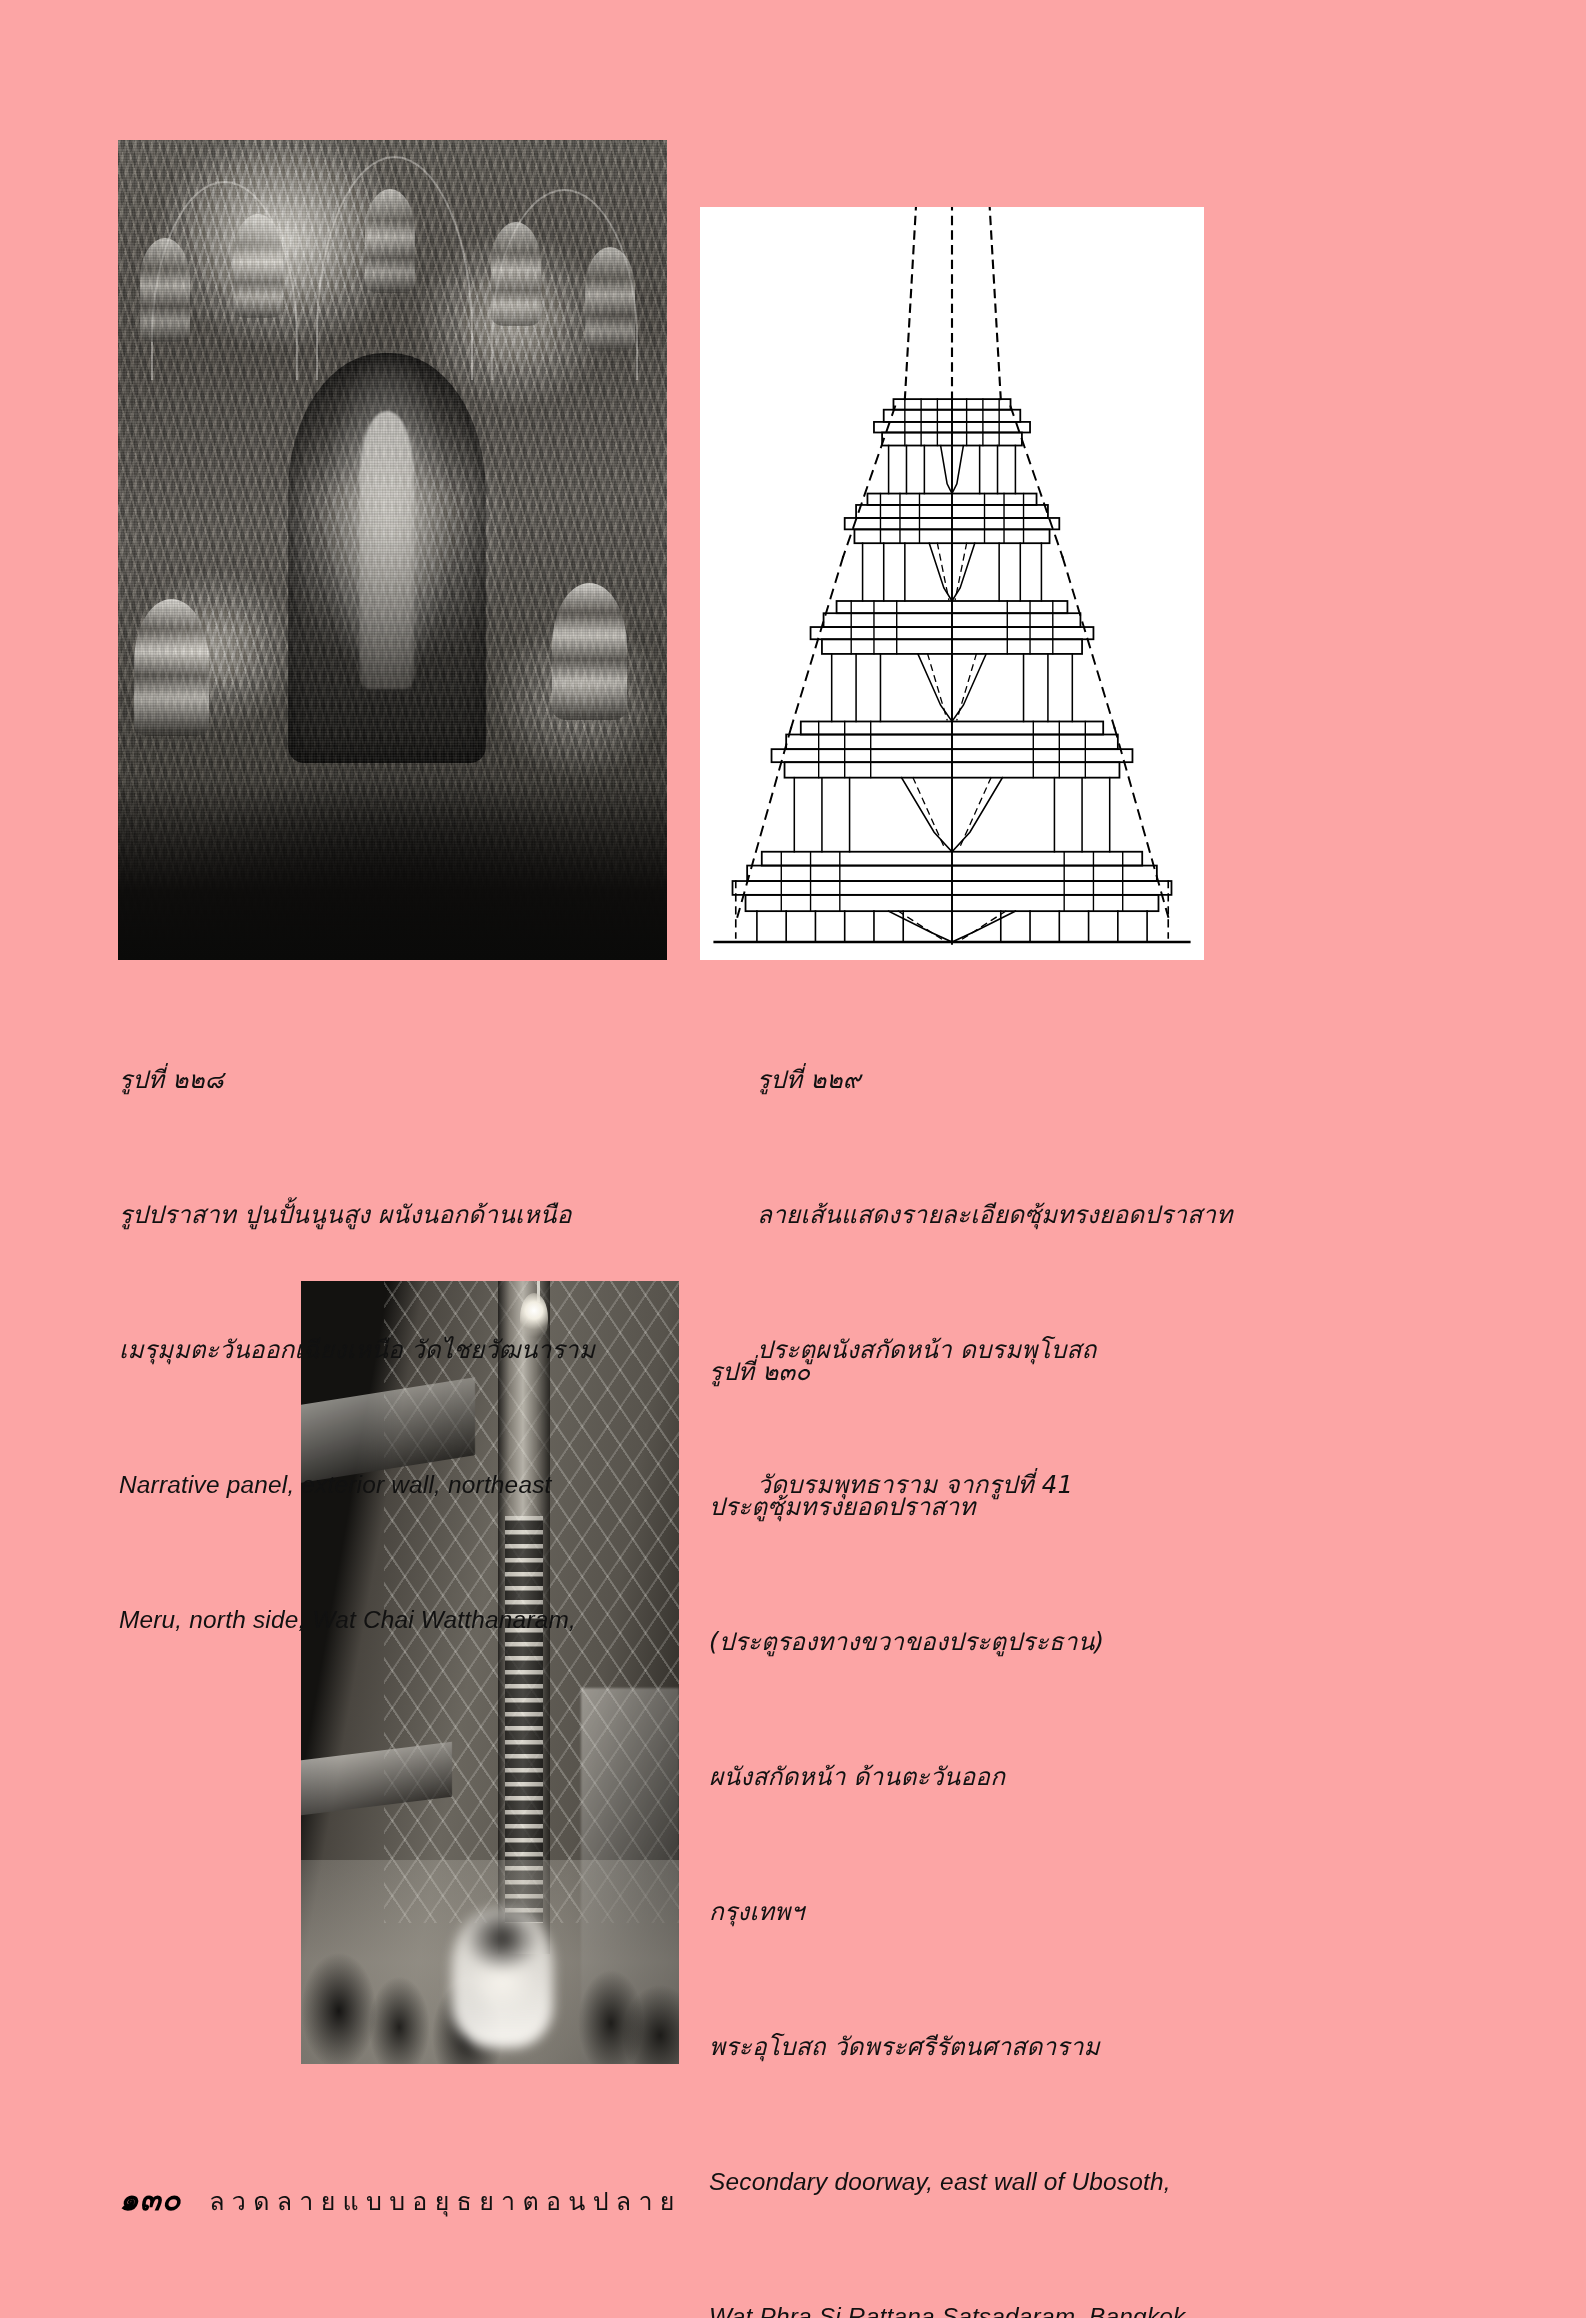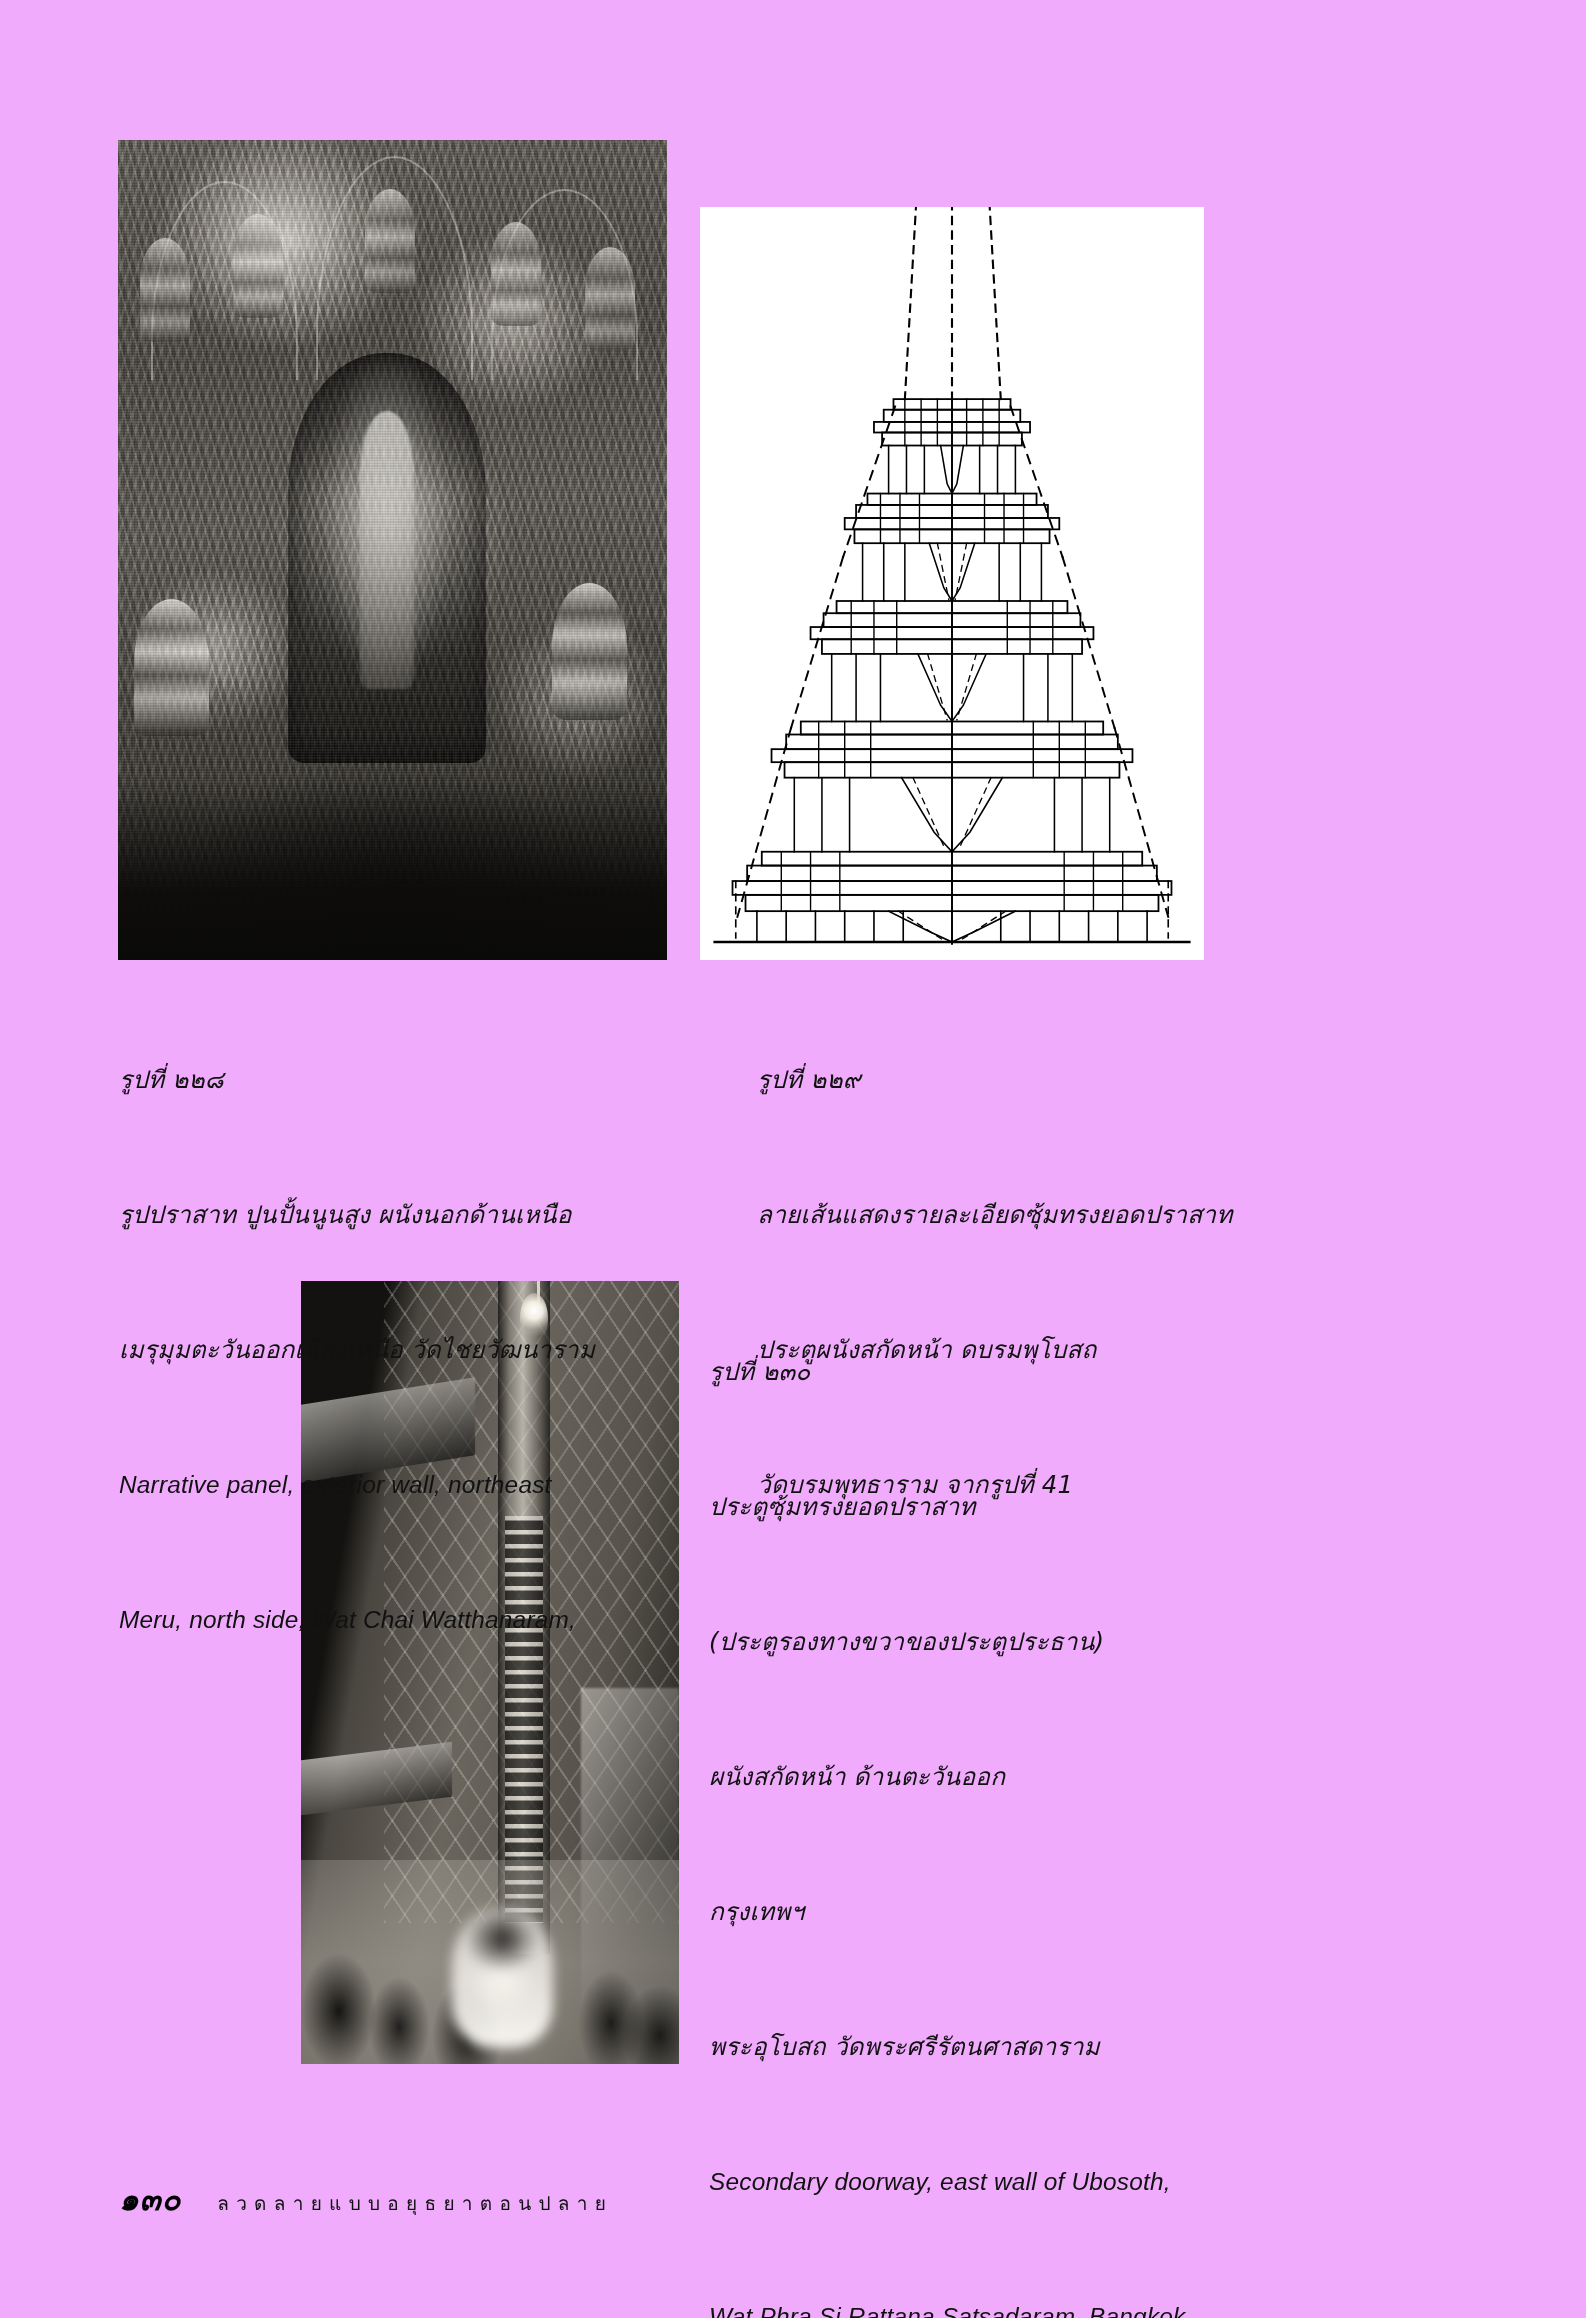--- a/index.html
+++ b/index.html
@@ -8,21 +8,21 @@
     padding: 0;
     background: #ffffff;
   }
   body {
     font-family: "DejaVu Sans", sans-serif;
   }
   .page {
     position: relative;
     width: 1586px;
     height: 2319px;
-    background: #f0abfc;
+    background: #fca5a5;
     overflow: hidden;
   }
 
   
   .figure {
     position: absolute;
     overflow: hidden;
     background: #2b2b2b;
   }
 
@@ -297,24 +297,23 @@
   #page-footer .folio {
     font-family: "DejaVu Sans", sans-serif;
     font-size: 31px;
     font-weight: bold;
     color: #000000;
     letter-spacing: 0.8px;
     font-style: italic;
   }
   #page-footer .running-title {
     font-family: "DejaVu Sans", sans-serif;
-    font-size: 19px;
+    font-size: 25px;
     color: #111111;
     letter-spacing: 7.3px;
-    margin-left: 8px;
   }
 </style>
 </head>
 <body>
 
 <div class="page">
 
   <div class="figure" id="photo-relief">
     <div class="relief-base"></div>
     <div class="relief-striae"></div>

